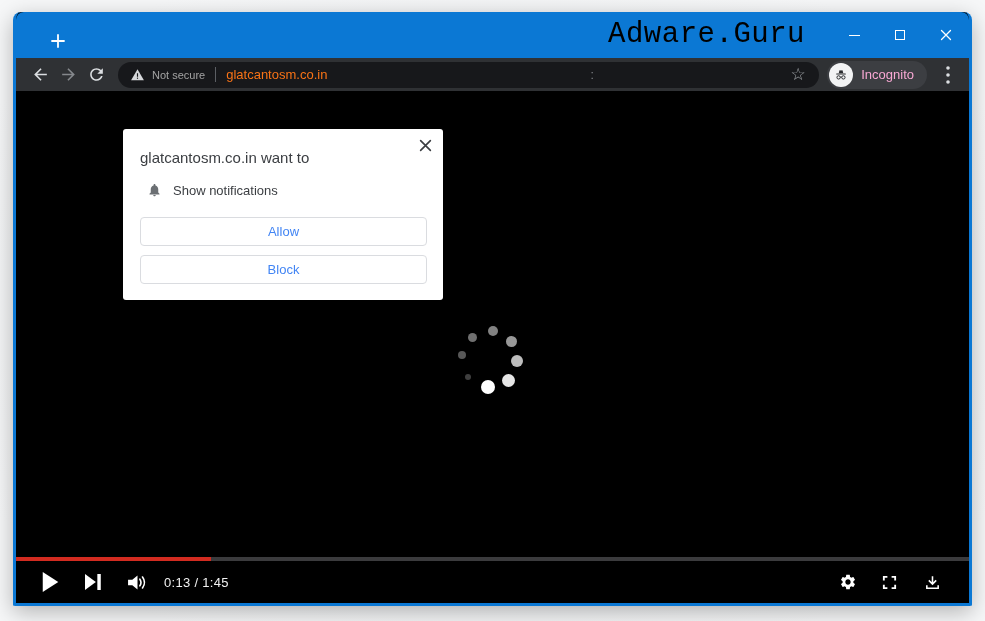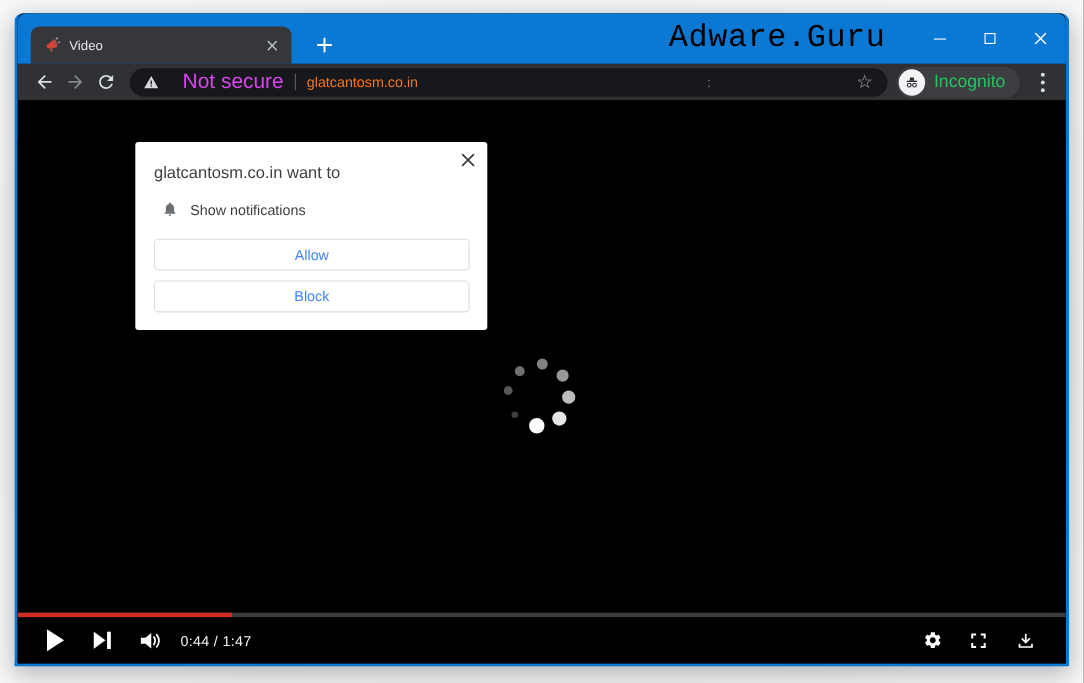--- a/index.html
+++ b/index.html
@@ -46,32 +46,32 @@
   .toolbar {
     height: 33px; background: var(--toolbar);
     display: flex; align-items: center; padding: 0 8px 0 10px; flex: 0 0 auto;
   }
   .navbtn { width: 28px; height: 28px; display: flex; align-items: center; justify-content: center; border-radius: 14px; flex: 0 0 auto; }
   .omnibox {
     flex: 1; height: 26px; background: var(--omnibox); border-radius: 13px;
     margin: 0 8px; display: flex; align-items: center; padding: 0 10px 0 12px;
     min-width: 0; position: relative;
   }
-  .sec-label { color: #d946ef; font-size: 19px; margin-left: 21px; white-space: nowrap; }
+  .sec-label { color: #a3a3a3; font-size: 11px; margin-left: 7px; white-space: nowrap; }
   .divider { width: 1px; height: 15px; background: #5c5f64; margin: 0 10px; }
   .url-text { color: #f97316; font-size: 13px; white-space: nowrap; }
   .stray { color: #84878b; font-size: 12px; margin-left: 263px; }
   .star-btn { margin-left: auto; width: 22px; height: 22px; display: flex; align-items: center; justify-content: center; }
   .star-glyph { color: #a3a7ab; font-size: 17px; line-height: 1; }
   .incog {
     height: 28px; background: #3c3e42; border-radius: 14px;
     display: flex; align-items: center; gap: 8px; padding: 2px 13px 2px 2px; flex: 0 0 auto;
   }
   .incog-circle { width: 24px; height: 24px; border-radius: 12px; background: #f2f3f4; display: flex; align-items: center; justify-content: center; }
-  .incog-label { color: #22c55e; font-size: 16px; font-weight: 500; }
+  .incog-label { color: #f9a8d4; font-size: 13px; font-weight: 500; }
   .menu-btn { width: 26px; height: 26px; margin-left: 8px; display: flex; align-items: center; justify-content: center; }
   
   .stage { position: relative; flex: 1; background: #000; overflow: hidden; margin-top: 36px; }
   .dot { position: absolute; border-radius: 50%; }
   
   .perm {
     position: absolute; left: 107px; top: 2px; width: 320px;
     background: #ffffff; border-radius: 3px;
     box-shadow: 0 2px 8px rgba(0,0,0,.45);
     padding: 20px 16px 16px 17px;
@@ -96,39 +96,20 @@
   .time { color: #f2f2f2; font-size: 13px; margin-left: 16px; letter-spacing: .3px; }
   .spacer { flex: 1; }
   .gap24 { margin-left: 24px; } .gap26 { margin-left: 26px; }
 </style>
 </head>
 <body>
 
 <div class="window">
 
   <div class="titlebar">
-    <div class="tab">
-      <span style="display:flex">
-        <svg width="16" height="16" viewBox="0 0 16 16">
-          <g transform="rotate(-18 8 8)">
-            <path d="M2.5 6.5 L10.5 3.5 L10.5 11 L2.5 9.5 Z" fill="#d8453a"></path>
-            <ellipse cx="10.8" cy="7.2" rx="1.4" ry="3.8" fill="#b8473d"></ellipse>
-            <rect x="4.2" y="9.3" width="2.4" height="4.2" rx="1" fill="#9b4a42"></rect>
-            <circle cx="13.4" cy="3.4" r="0.9" fill="#aeb2b6"></circle>
-            <circle cx="14.2" cy="7.4" r="0.8" fill="#aeb2b6"></circle>
-          </g>
-        </svg>
-      </span>
-      <span class="tab-label">Video</span>
-      <span class="tab-close">
-        <svg width="11" height="11" viewBox="0 0 12 12">
-            <path d="M2 2 L10 10 M10 2 L2 10" stroke="#c3c6ca" stroke-width="1.4" stroke-linecap="round"></path>
-          </svg>
-      </span>
-    </div>
     <div class="newtab">
       <span style="display:flex">
         <svg width="14" height="14" viewBox="0 0 14 14">
             <path d="M7 1 V13 M1 7 H13" stroke="#ffffff" stroke-width="1.8" stroke-linecap="round"></path>
           </svg>
       </span>
     </div>
     <div class="app-title">Adware.Guru</div>
     <div class="win-controls">
       <div class="win-btn">
@@ -250,21 +231,21 @@
               <rect x="10.8" y="0" width="3" height="14" fill="#ffffff"></rect>
             </svg>
         </span>
         <span class="pc-btn gap26">
           <svg width="21" height="17" viewBox="0 0 22 18">
             <path d="M1 6 h4.5 L11 1.5 V16.5 L5.5 12 H1 Z" fill="#ffffff"></path>
             <path d="M13.5 5.5 q2.4 3.5 0 7" fill="none" stroke="#ffffff" stroke-width="1.7" stroke-linecap="round"></path>
             <path d="M16.3 3.2 q4.2 5.8 0 11.6" fill="none" stroke="#ffffff" stroke-width="1.7" stroke-linecap="round"></path>
           </svg>
         </span>
-        <span class="time">0:44 / 1:47</span>
+        <span class="time">0:13 / 1:45</span>
         <span class="spacer"></span>
         <span class="pc-btn">
           <svg width="18" height="18" viewBox="0 0 24 24">
               <path d="M19.14 12.94c.04-.3.06-.61.06-.94 0-.32-.02-.64-.07-.94l2.03-1.58c.18-.14.23-.41.12-.61l-1.92-3.32c-.12-.22-.37-.29-.59-.22l-2.39.96c-.5-.38-1.03-.7-1.62-.94L14.4 2.81c-.04-.24-.24-.41-.48-.41h-3.84c-.24 0-.43.17-.47.41L9.25 5.35c-.59.24-1.13.57-1.62.94L5.24 5.33c-.22-.08-.47 0-.59.22L2.74 8.87c-.12.21-.08.47.12.61l2.03 1.58c-.05.3-.09.63-.09.94s.02.64.07.94l-2.03 1.58c-.18.14-.23.41-.12.61l1.92 3.32c.12.22.37.29.59.22l2.39-.96c.5.38 1.03.7 1.62.94l.36 2.54c.05.24.24.41.48.41h3.84c.24 0 .44-.17.47-.41l.36-2.54c.59-.24 1.13-.56 1.62-.94l2.39.96c.22.08.47 0 .59-.22l1.92-3.32c.12-.22.07-.47-.12-.61l-2.01-1.58zM12 15.6c-1.98 0-3.6-1.62-3.6-3.6s1.62-3.6 3.6-3.6 3.6 1.62 3.6 3.6-1.62 3.6-3.6 3.6z" fill="#ffffff"></path>
             </svg>
         </span>
         <span class="pc-btn gap24">
           <svg width="17" height="17" viewBox="0 0 24 24">
               <path d="M4 9 V4 h5 M15 4 h5 v5 M20 15 v5 h-5 M9 20 H4 v-5" fill="none" stroke="#ffffff" stroke-width="2.6"></path>
             </svg>

